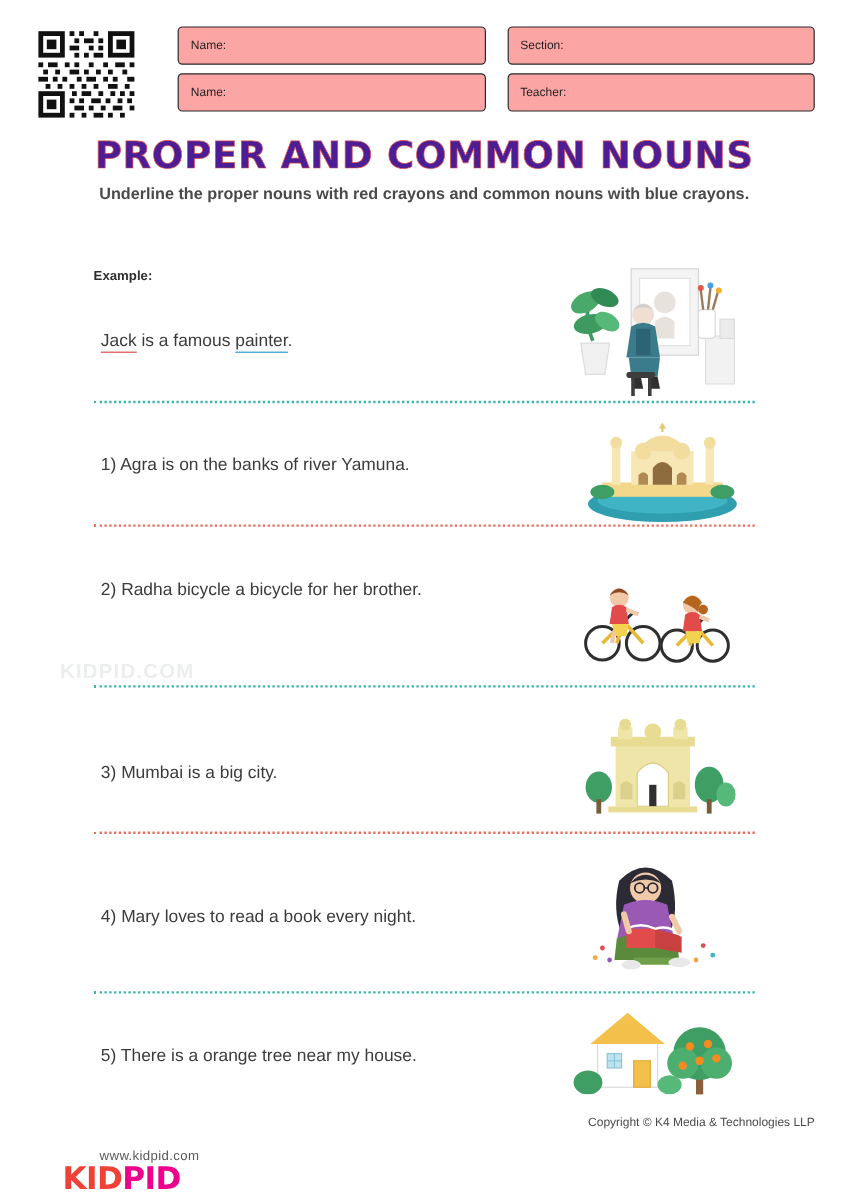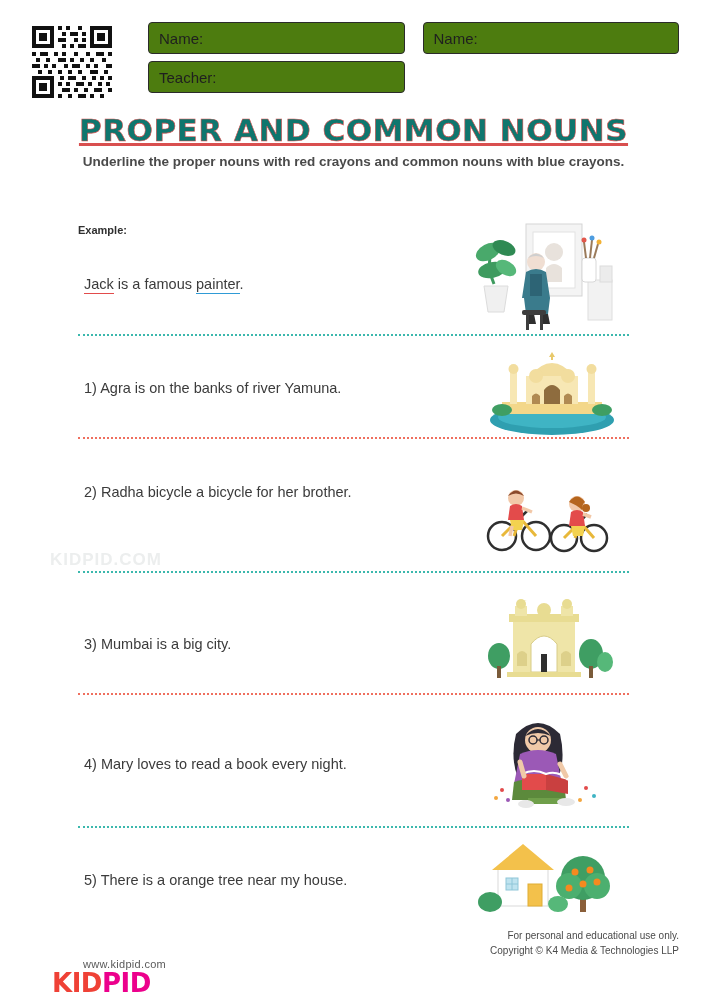--- a/index.html
+++ b/index.html
@@ -38,39 +38,38 @@
     grid-template-columns: 1fr 1fr;
     grid-template-rows: 32px 32px;
     gap: 7px 18px;
   }
   .field {
     border: 1px solid #2b2b2b;
     border-radius: 4px;
     display: flex;
     align-items: center;
     padding-left: 10px;
-    font-size: 15px;
+    font-size: 10px;
     color: #1f1f1f;
-    background: #4d7c0f;
+    background: #fca5a5;
   }
 
   
   .title {
     position: absolute;
     top: 112px;
     left: 0;
     width: 100%;
     text-align: center;
     font-size: 31px;
     font-weight: bold;
     letter-spacing: 0.5px;
-    color: #0f766e;
+    color: #4c1d95;
     -webkit-text-stroke: 0.6px #d94f4f;
     font-family: "DejaVu Sans", sans-serif;
-    text-decoration: underline;
   }
   .subtitle {
     position: absolute;
     top: 152px;
     left: 78px;
     width: 551px;
     text-align: center;
     font-size: 13.5px;
     font-weight: bold;
     line-height: 1.45;
@@ -255,20 +254,23 @@
       <rect x="62" y="72" width="4" height="4"></rect>
         <rect x="72" y="72" width="4" height="4"></rect>
     </g>
   </svg>
 
   <div class="fields">
     <div class="field">
         <span>Name:</span>
       </div>
     <div class="field">
+        <span>Section:</span>
+      </div>
+    <div class="field">
         <span>Name:</span>
       </div>
     <div class="field">
         <span>Teacher:</span>
       </div>
   </div>
 </div>
 
 <div class="title">PROPER AND COMMON NOUNS</div>
 <div class="subtitle">Underline the proper nouns with red crayons and common nouns with blue crayons.</div>
@@ -512,15 +514,14 @@
     <ellipse cx="88" cy="72" rx="10" ry="8" fill="#56b879"></ellipse>
     <rect x="4" y="80" width="140" height="3" fill="#ffffff"></rect>
   </svg>
 </div>
 
 <div class="logo">
   <span class="kid">KID</span><span class="pid">PID</span>
 </div>
 <div class="logo-url">www.kidpid.com</div>
 <div class="copyright">
-  <div>For personal and educational use only.</div>
   <div>Copyright © K4 Media &amp; Technologies LLP</div>
 </div>
 
 </body></html>

